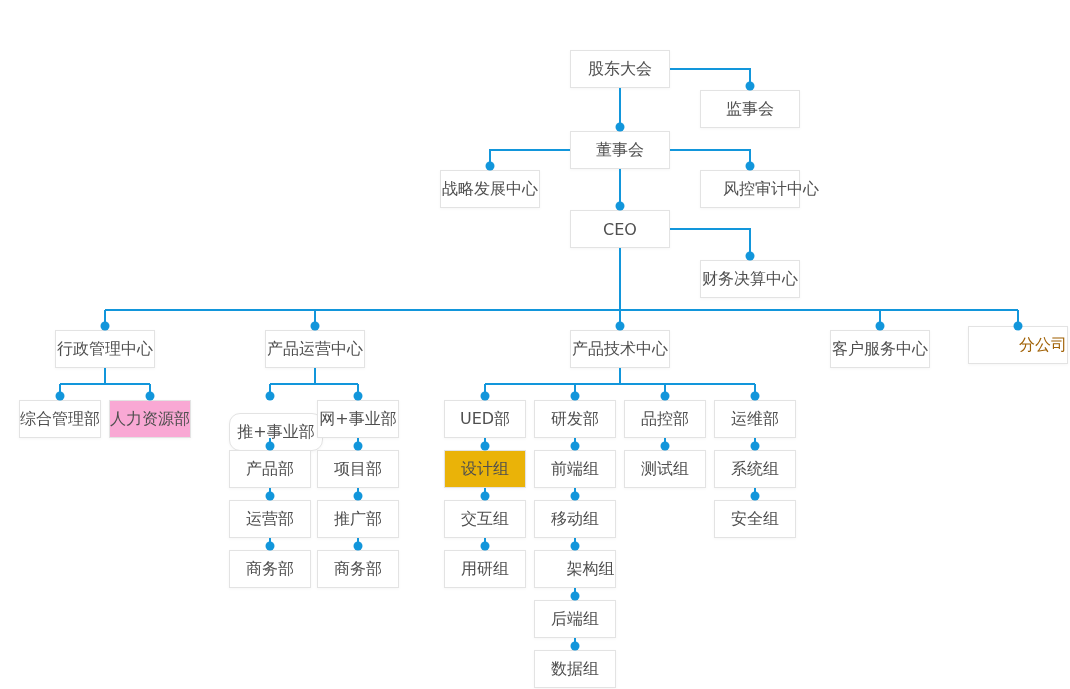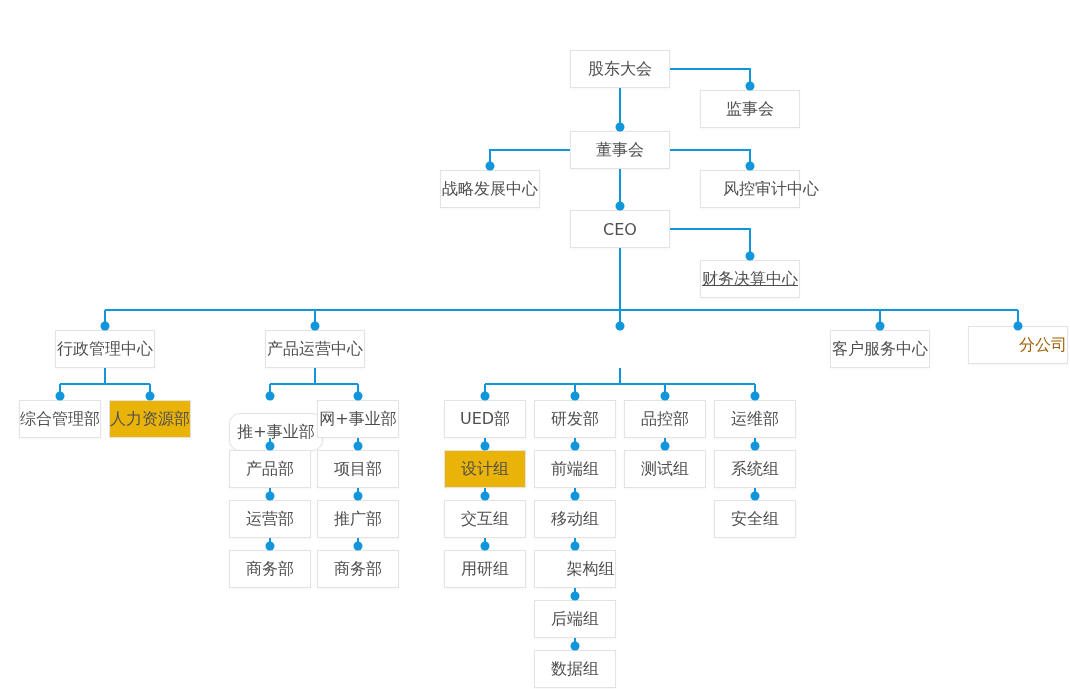--- a/index.html
+++ b/index.html
@@ -67,39 +67,42 @@
       </div>
       <div class="node" style="left: 440px; top: 170px; width: 100px; height: 38px; border-color: rgb(227, 227, 227); background: rgb(255, 255, 255); color: rgb(79, 79, 79);">
         <span>战略发展中心</span>
       </div>
       <div class="node" style="left: 700px; top: 170px; width: 100px; height: 38px; border-color: rgb(227, 227, 227); background: rgb(255, 255, 255); color: rgb(79, 79, 79); padding-left: 42px;">
         <span>风控审计中心</span>
       </div>
       <div class="node" style="left: 570px; top: 210px; width: 100px; height: 38px; border-color: rgb(227, 227, 227); background: rgb(255, 255, 255); color: rgb(79, 79, 79);">
         <span>CEO</span>
       </div>
-      <div class="node" style="left: 700px; top: 260px; width: 100px; height: 38px; border-color: rgb(227, 227, 227); background: rgb(255, 255, 255); color: rgb(79, 79, 79); text-decoration: underline;">
+      <div class="node" style="left: 700px; top: 260px; width: 100px; height: 38px; border-color: rgb(227, 227, 227); background: rgb(255, 255, 255); color: rgb(79, 79, 79);">
         <span>财务决算中心</span>
       </div>
       <div class="node" style="left: 55px; top: 330px; width: 100px; height: 38px; border-color: rgb(227, 227, 227); background: rgb(255, 255, 255); color: rgb(79, 79, 79);">
         <span>行政管理中心</span>
       </div>
       <div class="node" style="left: 265px; top: 330px; width: 100px; height: 38px; border-color: rgb(227, 227, 227); background: rgb(255, 255, 255); color: rgb(79, 79, 79);">
         <span>产品运营中心</span>
       </div>
+      <div class="node" style="left: 570px; top: 330px; width: 100px; height: 38px; border-color: rgb(227, 227, 227); background: rgb(255, 255, 255); color: rgb(79, 79, 79);">
+        <span>产品技术中心</span>
+      </div>
       <div class="node" style="left: 830px; top: 330px; width: 100px; height: 38px; border-color: rgb(227, 227, 227); background: rgb(255, 255, 255); color: rgb(79, 79, 79);">
         <span>客户服务中心</span>
       </div>
       <div class="node" style="left: 968px; top: 326px; width: 100px; height: 38px; border-color: rgb(227, 227, 227); background: rgb(255, 255, 255); color: #a16207; justify-content: flex-end;">
         <span>分公司</span>
       </div>
       <div class="node" style="left: 19px; top: 400px; width: 82px; height: 38px; border-color: rgb(227, 227, 227); background: rgb(255, 255, 255); color: rgb(79, 79, 79);">
         <span>综合管理部</span>
       </div>
-      <div class="node" style="left: 109px; top: 400px; width: 82px; height: 38px; border-color: rgb(227, 227, 227); background: #eab308; color: rgb(79, 79, 79);">
+      <div class="node" style="left: 109px; top: 400px; width: 82px; height: 38px; border-color: rgb(227, 227, 227); background: #f9a8d4; color: rgb(79, 79, 79);">
         <span>人力资源部</span>
       </div>
       <div class="node" style="left: 229px; top: 413px; width: 94px; height: 38px; border-color: rgb(227, 227, 227); background: rgb(255, 255, 255); color: rgb(79, 79, 79); border-radius: 11px;">
         <span>推+事业部</span>
       </div>
       <div class="node" style="left: 317px; top: 400px; width: 82px; height: 38px; border-color: rgb(227, 227, 227); background: rgb(255, 255, 255); color: rgb(79, 79, 79);">
         <span>网+事业部</span>
       </div>
       <div class="node" style="left: 229px; top: 450px; width: 82px; height: 38px; border-color: rgb(227, 227, 227); background: rgb(255, 255, 255); color: rgb(79, 79, 79);">
         <span>产品部</span>

